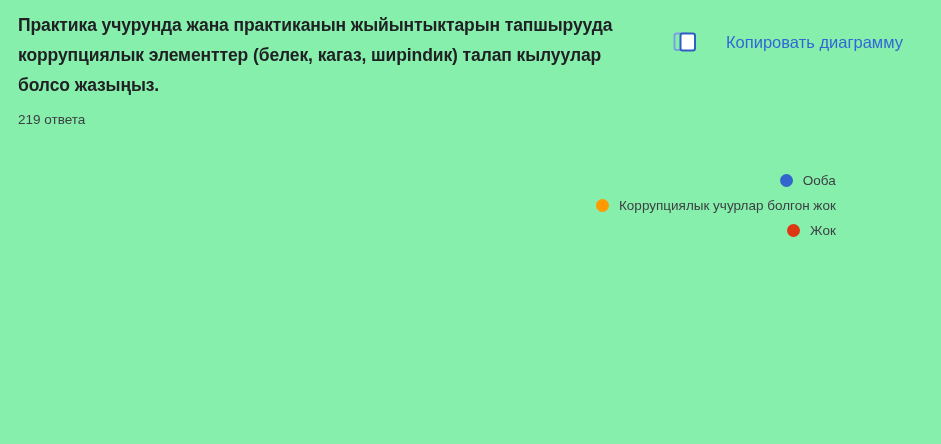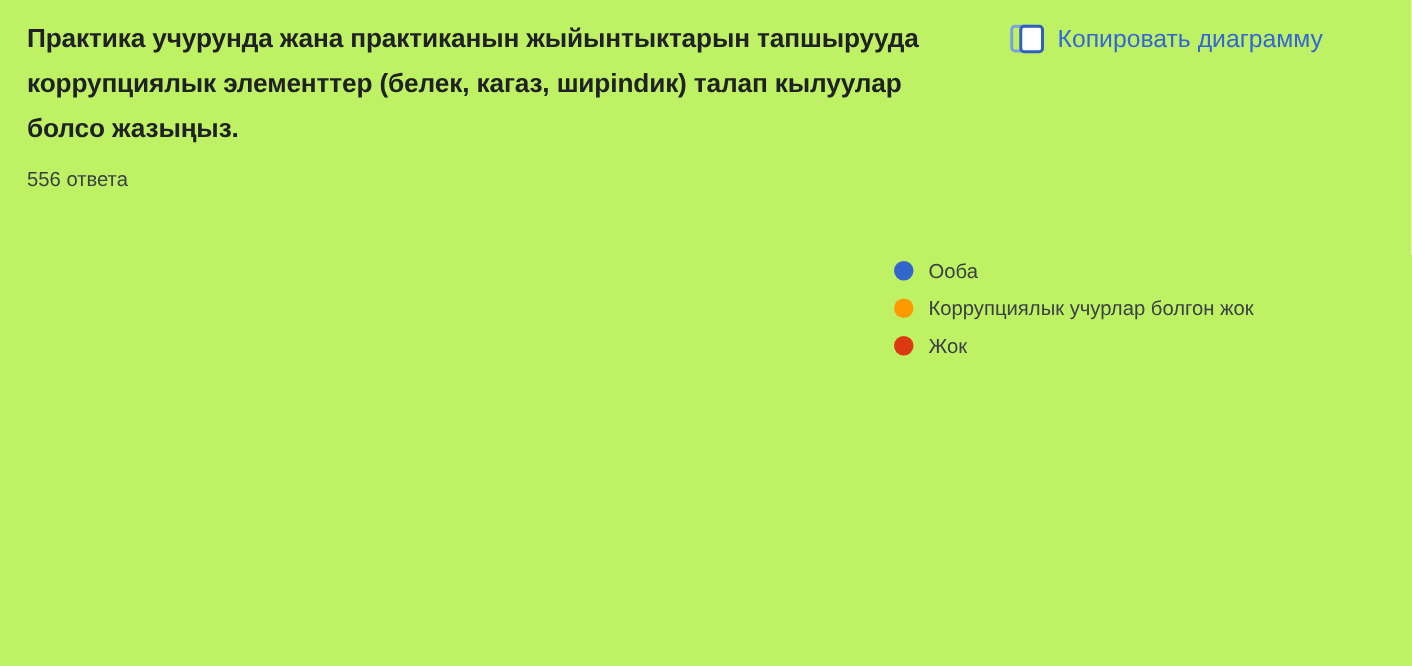--- a/index.html
+++ b/index.html
@@ -9,21 +9,21 @@
     height: 444px;
     background: #ffffff;
     font-family: "Liberation Sans", sans-serif;
     overflow: hidden;
   }
 
   #root {
     position: relative;
     width: 941px;
     height: 444px;
-    background: #bef264;
+    background: #86efac;
   }
 
   
   .question-block {
     position: absolute;
     left: 18px;
     top: 10px;
     width: 600px;
   }
 
@@ -40,24 +40,24 @@
     font-size: 13.5px;
     line-height: 18px;
     color: #3c4043;
     font-weight: normal;
   }
 
   
   .copy-chart-button {
     position: absolute;
     left: 668px;
-    top: 11px;
+    top: 27px;
     display: flex;
     align-items: center;
-    gap: 7px;
+    gap: 28px;
     cursor: pointer;
     user-select: none;
     background: transparent;
     border: none;
     padding: 2px 4px;
     justify-content: space-between;
   }
 
   .copy-chart-icon {
     width: 26px;
@@ -109,20 +109,21 @@
     display: flex;
     flex-direction: column;
     gap: 8px;
   }
 
   .legend-item {
     display: flex;
     align-items: center;
     gap: 10px;
     cursor: pointer;
+    justify-content: flex-end;
   }
 
   .legend-swatch {
     width: 13px;
     height: 13px;
     border-radius: 50%;
     flex: 0 0 auto;
   }
 
   .legend-label {
@@ -133,21 +134,21 @@
     font-family: "Liberation Sans", sans-serif;
   }
 </style>
 </head>
 <body>
 
 <div id="root">
 
   <div class="question-block">
     <div class="question-title">Практика учурунда жана практиканын жыйынтыктарын тапшырууда коррупциялык элементтер (белек, кагаз, ширindик) талап кылуулар болсо жазыңыз.</div>
-    <div class="response-count">556 ответа</div>
+    <div class="response-count">219 ответа</div>
   </div>
 
   <div class="copy-chart-button">
     <span class="copy-chart-icon-wrap">
       <svg class="copy-chart-icon" viewBox="0 0 26 26" xmlns="http://www.w3.org/2000/svg">
         <rect x="2.5" y="4.5" width="13.5" height="16.5" rx="2.2" ry="2.2" fill="none" stroke="#7ba2e0" stroke-width="2"></rect>
         <rect x="8.5" y="4.5" width="14.5" height="17" rx="2.2" ry="2.2" fill="#ffffff" stroke="#2f5fbf" stroke-width="2"></rect>
       </svg>
     </span>
     <span class="copy-chart-label">Копировать диаграмму</span>

